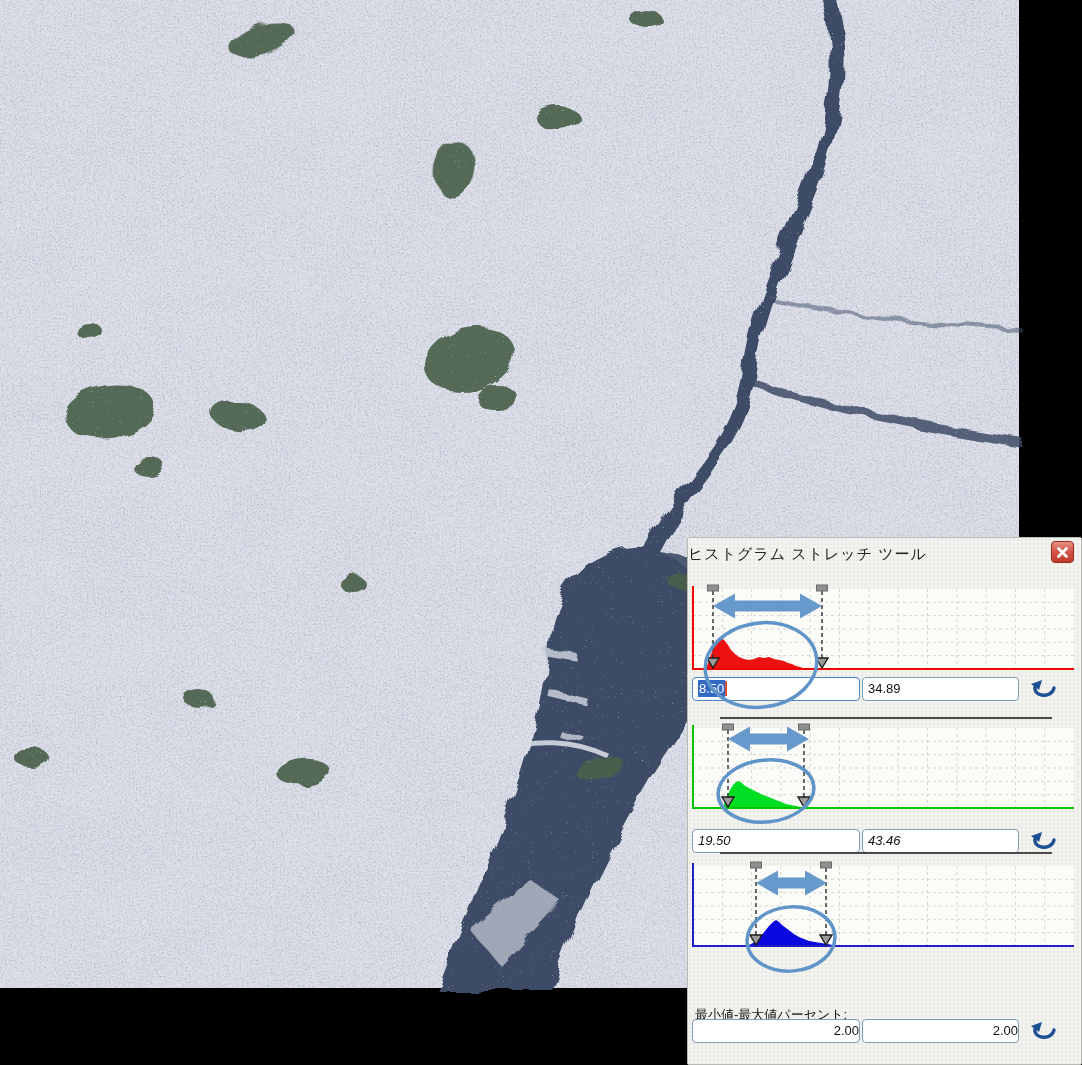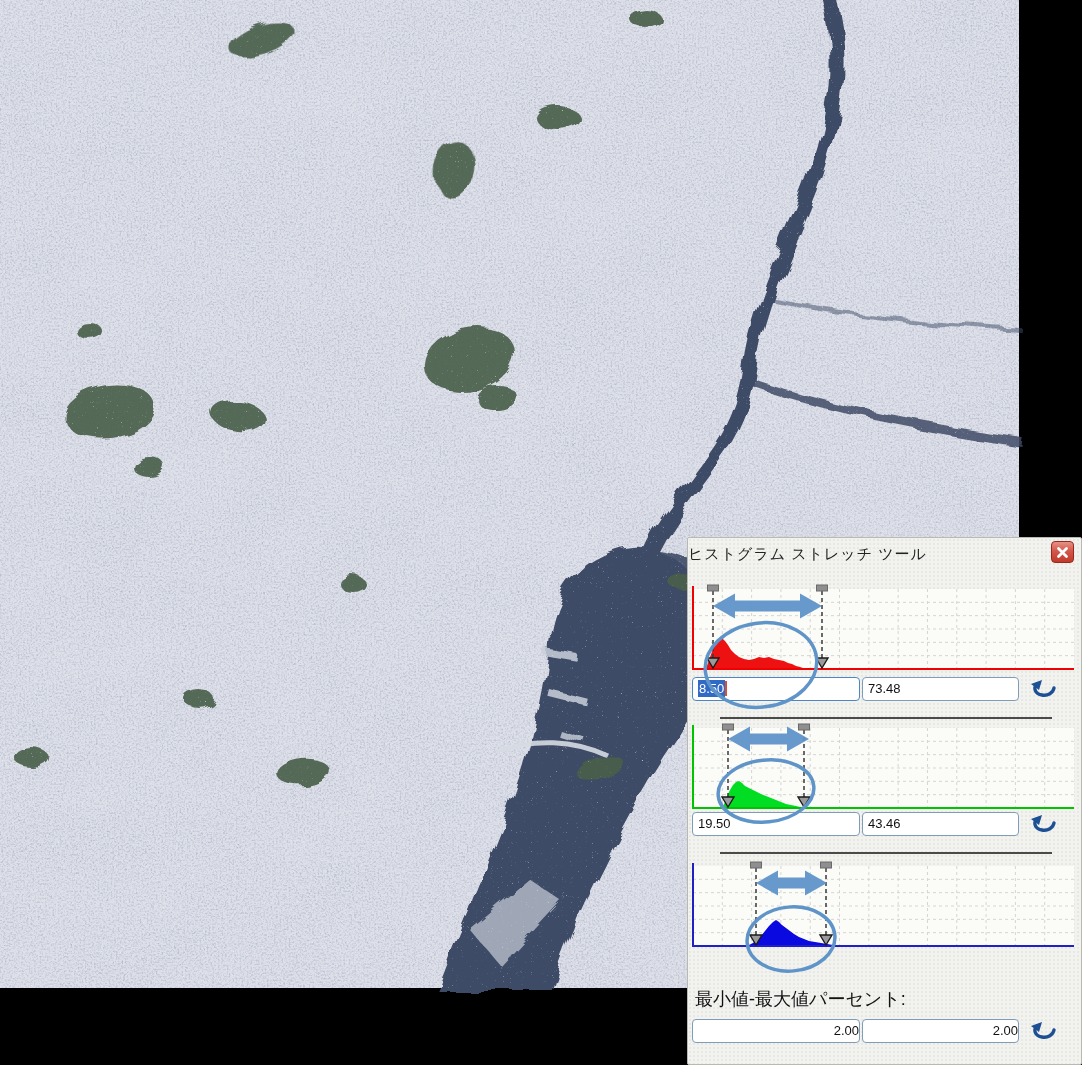--- a/index.html
+++ b/index.html
@@ -29,21 +29,21 @@
     border:1px solid #97291e;border-radius:4px;padding:0;cursor:pointer;
     background:linear-gradient(#e79186 0%,#d4574a 45%,#c03a2b 100%);
     display:flex;align-items:center;justify-content:center;
   }
   .chan-svg{position:absolute;left:3px;width:385px;height:90px;z-index:5;}
   #svg-red{top:47px;}
   #svg-green{top:186px;}
   #svg-blue{top:324px;}
   .row{position:absolute;left:0;width:100%;height:24px;}
   #row-red{top:139px;}
-  #row-green{top:274px;}
+  #row-green{top:291px;font-style:italic;}
   #row-blue{top:413px;}
   #row-pct{top:481px;text-align:right;}
   .textbox{
     position:absolute;height:22px;background:#fff;
     border:1px solid #7f9db9;border-radius:4px;
     font-size:13px;color:#111;line-height:21px;padding-left:5px;
     box-sizing:content-box;white-space:nowrap;overflow:hidden;
   }
   .tb-min{left:4px;width:161px;}
   .tb-max{left:174px;width:150px;}
@@ -51,21 +51,21 @@
   .sel{background:#316ac5;color:#fff;padding:1px 1px;}
   .caret{display:inline-block;width:2px;height:15px;background:#d94f35;vertical-align:-3px;}
   .reset-btn{
     position:absolute;left:341px;top:-1px;width:30px;height:26px;
     background:transparent;border:none;padding:0;cursor:pointer;
   }
   .divider{position:absolute;left:32px;width:332px;height:2px;background:#4a4a4a;}
   #divider-1{top:179px;}
   #divider-2{top:314px;}
   .pct-label{
-    position:absolute;left:7px;top:449px;font-size:18px;color:#111;
+    position:absolute;left:7px;top:468px;font-size:13px;color:#111;
   }
 </style>
 </head>
 <body>
 
 <svg id="satellite" width="1019" height="988" viewBox="0 0 1019 988">
   <defs>
     <filter id="grain" x="0" y="0" width="100%" height="100%">
       <feTurbulence type="fractalNoise" baseFrequency="0.55" numOctaves="3" seed="11"></feTurbulence>
       <feColorMatrix type="matrix" values="0 0 0 0 0.82  0 0 0 0 0.83  0 0 0 0 0.89  0.7 0.7 0.7 0 -0.15"></feColorMatrix>
@@ -169,21 +169,21 @@
       <rect x="16.5" y="0" width="11" height="6" fill="#8f8f8f" stroke="#6a6a6a"></rect>
       <polygon points="16,73 28,73 22,83" fill="#9a9a9a" stroke="#1a1a1a" stroke-width="1.4"></polygon>
       <line x1="131" y1="6" x2="131" y2="82" stroke="#3a3a3a" stroke-width="1.5" stroke-dasharray="4 3"></line>
       <rect x="125.5" y="0" width="11" height="6" fill="#8f8f8f" stroke="#6a6a6a"></rect>
       <polygon points="125,73 137,73 131,83" fill="#9a9a9a" stroke="#1a1a1a" stroke-width="1.4"></polygon>
       <polygon points="22,21 44,8.5 44,15.5 109,15.5 109,8.5 131,21 109,33.5 109,26.5 44,26.5 44,33.5" fill="#5f94c9" opacity="0.95"></polygon>
       <ellipse cx="70" cy="80" rx="56" ry="42" fill="none" stroke="#5f94c9" stroke-width="3.5" transform="rotate(-8 70 80)"></ellipse>
     </svg>
   <div class="row" id="row-red">
     <div class="textbox tb-min tb-focused"><span class="sel">8.50</span><span class="caret"></span></div>
-    <div class="textbox tb-max"><span>73.48</span></div>
+    <div class="textbox tb-max"><span>34.89</span></div>
     <button class="reset-btn">
       <svg width="26" height="24" viewBox="0 0 26 24">
         <path d="M6 8 C2 12 4 18 11 19 C17 20 22 17 23 12" fill="none" stroke="#1c4f93" stroke-width="3.4" stroke-linecap="round"></path>
         <polygon points="0,8 11,4 8,14" fill="#1c4f93"></polygon>
       </svg>
     </button>
   </div>
 
   <div class="divider" id="divider-1"></div>
 

